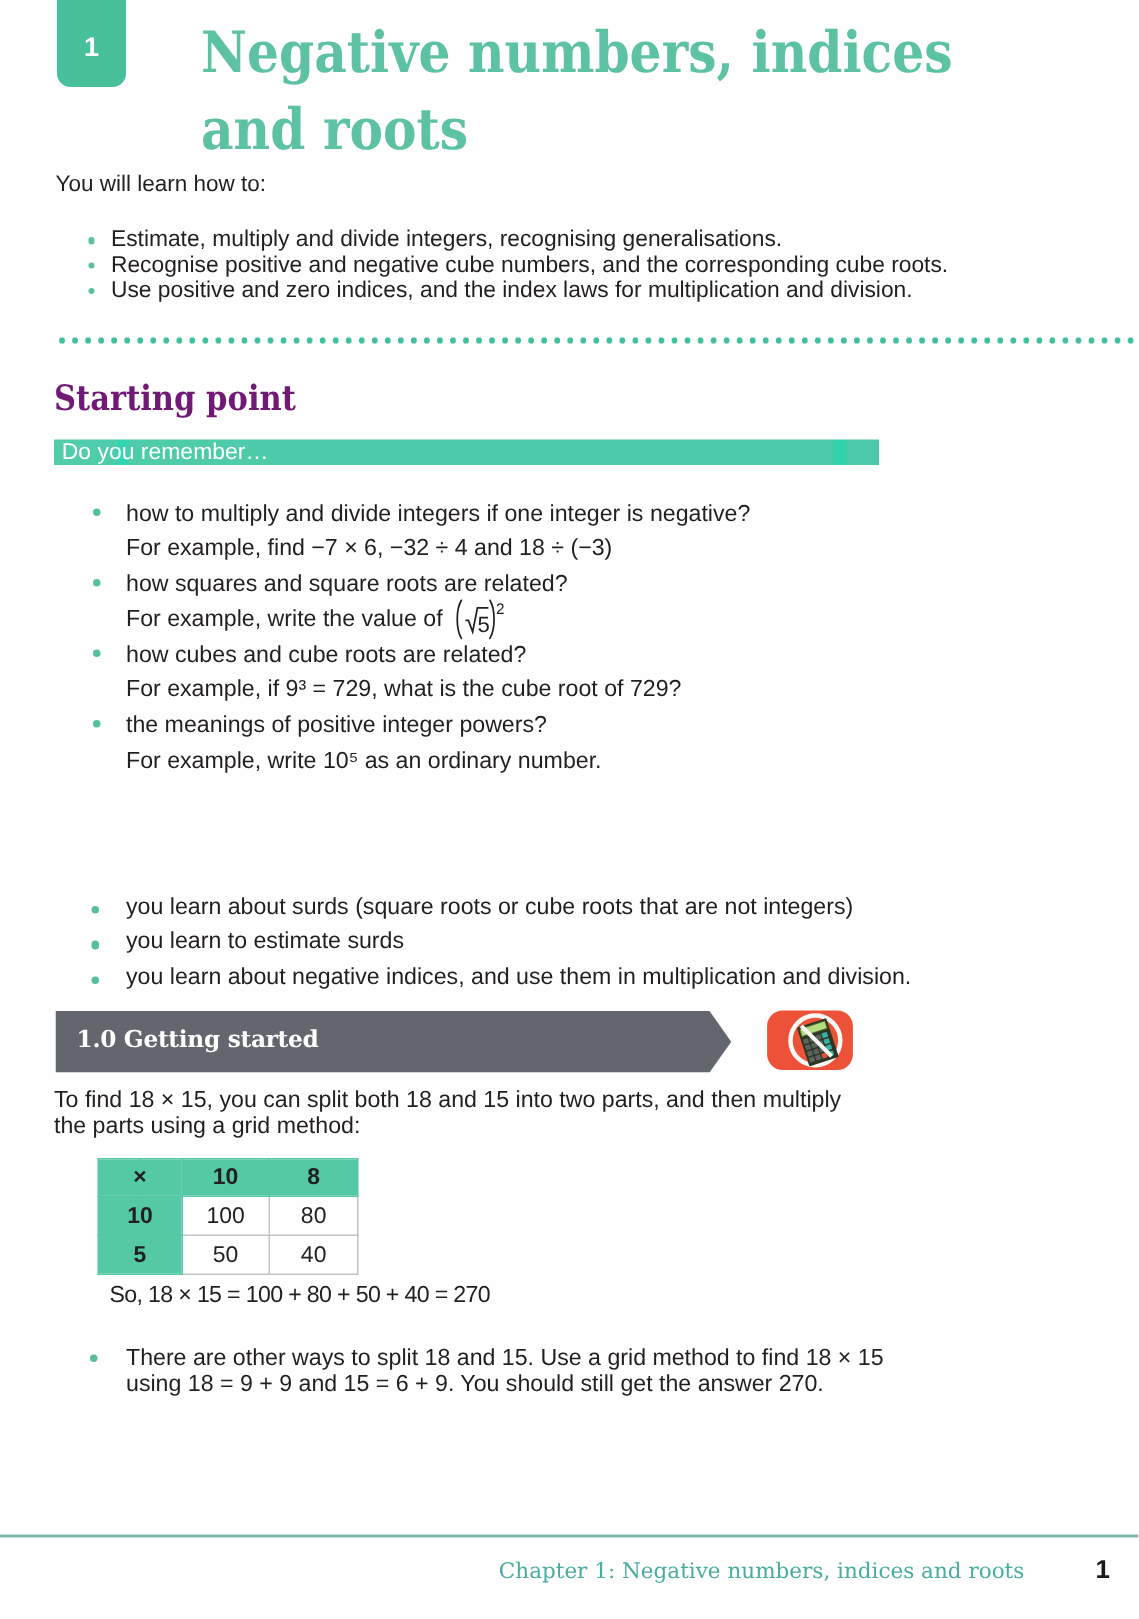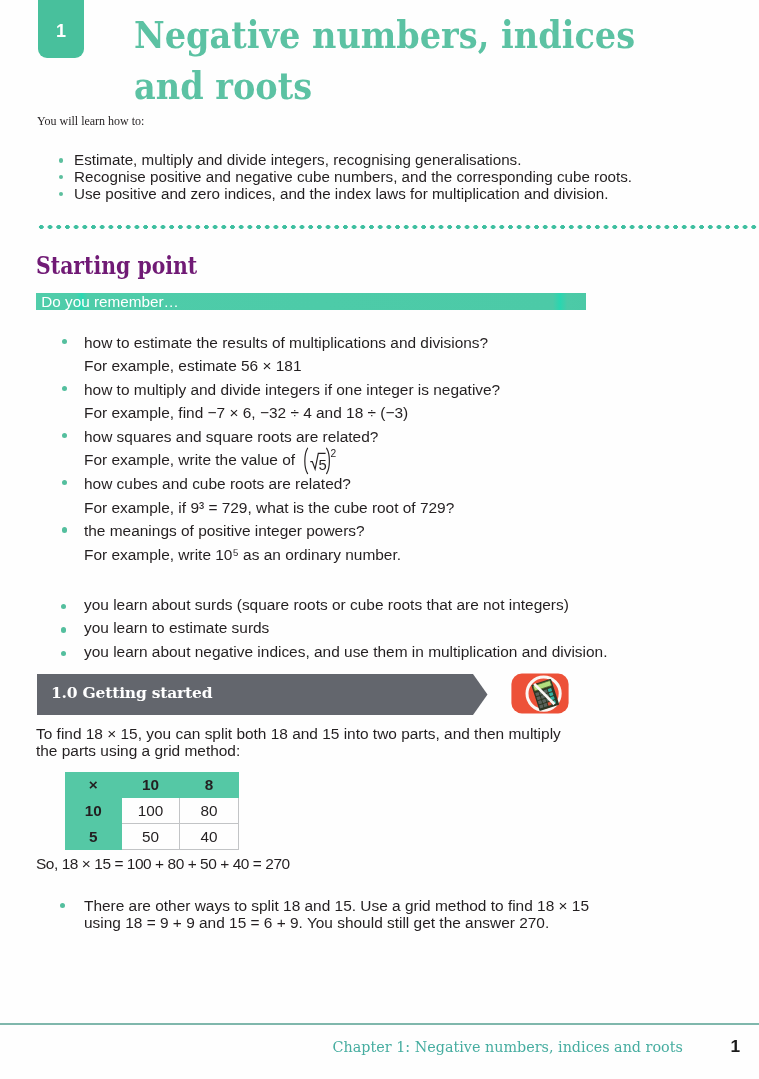--- a/index.html
+++ b/index.html
@@ -9,21 +9,21 @@
   
   .chapnum{position:absolute;left:38px;top:-8px;width:46px;height:66px;background:#48c09c;border-radius:0 0 9px 9px;}
   .chapnum span{position:absolute;left:0;right:0;top:29.6px;text-align:center;color:#ffffff;font-size:18px;font-weight:700;line-height:18px;}
   .chaptitle{position:absolute;left:100px;top:9px;width:640px;font-family:"DejaVu Serif",serif;font-weight:700;font-size:38px;line-height:51px;color:#5cc2a3;margin-left:34px;}
   .chaptitle > div{display:inline-block;transform:scaleX(0.883);transform-origin:0 50%;}
 
   ul.bul{list-style:none;margin:16px;padding:0;}
   ul.bul > li{position:relative;padding-left:20px;}
   ul.bul > li::before{content:"";position:absolute;left:7px;top:7px;width:4px;height:4px;border-radius:50%;background:#5cbf9d;}
 
-  .learn-intro{position:absolute;left:37px;top:113.5px;font-size:12px;font-family:Liberation Serif, serif;}
+  .learn-intro{position:absolute;left:37px;top:113.5px;font-size:15px;}
   .learn-list{position:absolute;left:36px;top:136px;width:720px;}
   ul.bul.learn-list > li{font-size:15.2px;line-height:16.8px;padding-left:22px;}
   ul.bul.learn-list > li::before{content:"";position:absolute;left:6.8px;top:6.4px;width:4.2px;height:4.2px;border-radius:50%;background:#5cbf9d;}
 
   .dotline{position:absolute;left:36.7px;top:224.8px;width:725px;height:4.4px;
     background-image:radial-gradient(circle closest-side, #3fbfa0 94%, rgba(0,0,0,0) 100%);
     background-size:8.7px 4.4px;background-repeat:repeat-x;}
 
   .h2{position:absolute;left:35.5px;top:252px;font-family:"DejaVu Serif",serif;font-weight:700;font-size:23.3px;color:#701a75;}
   .h2 > span{display:inline-block;transform:scaleX(0.875);transform-origin:0 50%;}
@@ -46,21 +46,21 @@
   .tasklist{position:absolute;left:36px;width:700px;}
   ul.bul.tasklist > li{position:relative;padding-left:32px;font-size:15.45px;line-height:17.1px;}
   ul.bul.tasklist > li::before{content:"";position:absolute;left:8.3px;top:6.3px;width:5.2px;height:5.2px;border-radius:50%;background:#54bf9e;}
 
   .banner{position:absolute;left:37px;top:674px;width:451px;height:41px;}
   .banner .lbl{position:absolute;left:14px;top:9px;color:#ffffff;font-family:"DejaVu Serif",serif;font-weight:700;font-size:15.5px;letter-spacing:-0.2px;}
 
   .calcicon{position:absolute;left:510.7px;top:673.4px;width:58px;height:41px;}
 
   .para{position:absolute;font-size:15.45px;line-height:17.4px;}
-  .para.tight{letter-spacing:-0.44px;}
+  .para.tight{letter-spacing:-0.44px;margin-left:37px;}
 
   table.grid{position:absolute;left:65px;top:772px;border-collapse:collapse;}
   table.grid td{border:1px solid #c2c4c6;font-size:15.3px;text-align:center;padding:0;line-height:1;}
   table.grid tr.hrow td{height:23.5px;}
   table.grid tr.r1 td{height:25.5px;}
   table.grid tr.r2 td{height:24.9px;}
   table.grid td.hd{background:#55c8a5;font-weight:700;border-color:#55c8a5;}
   table.grid td.rh{background:#55c8a5;font-weight:700;border-color:#55c8a5;}
   .gridstreak{position:absolute;left:92.2px;top:772px;width:1.8px;height:76px;background:#3ed8b1;opacity:0.55;}
   table.grid td.c0{width:54.6px;}
@@ -94,24 +94,20 @@
 
   <div class="dotline"></div>
 
   <div class="h2"><span>Starting point</span></div>
 
   <div class="gbar" style="top:292.8px">
     <span>Do you remember…</span>
   </div>
 
   <ul class="bul rlist" style="top:314.5px">
-    <li>
-      <div class="q">how to estimate the results of multiplications and divisions?</div>
-      <div class="eg">For example, estimate 56 × 181</div>
-    </li>
     <li>
       <div class="q">how to multiply and divide integers if one integer is negative?</div>
       <div class="eg">For example, find −7 × 6, −32 ÷ 4 and 18 ÷ (−3)</div>
     </li>
     <li>
       <div class="q">how squares and square roots are related?</div>
       <div class="eg"><span>For example, write the value of</span><span class="mathexp"><svg width="36" height="30" viewBox="0 0 36 30">
               <path d="M5.6 2.2 C1.9 8.2 1.9 21.6 5.6 27.6" fill="none" stroke="#231f20" stroke-width="1.15" stroke-linecap="round"></path>
               <path d="M24.6 2.2 C28.3 8.2 28.3 21.6 24.6 27.6" fill="none" stroke="#231f20" stroke-width="1.15" stroke-linecap="round"></path>
               <path d="M8.3 15.6 L10.3 15.6 L13.1 23.2 L16.3 7.3 L23.6 7.3" fill="none" stroke="#231f20" stroke-width="1.15" stroke-linejoin="miter" stroke-linecap="butt"></path>

